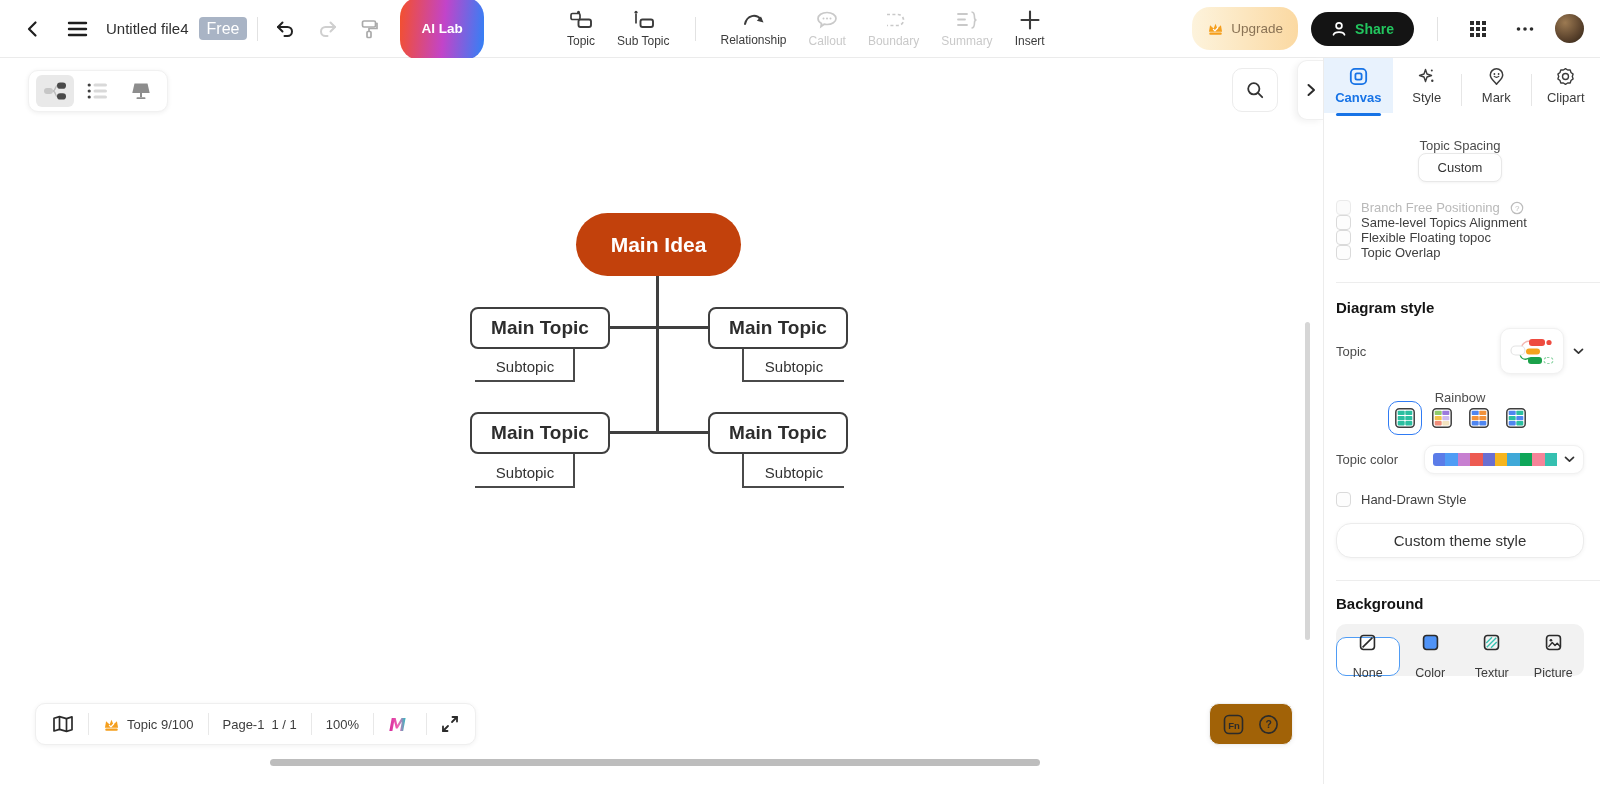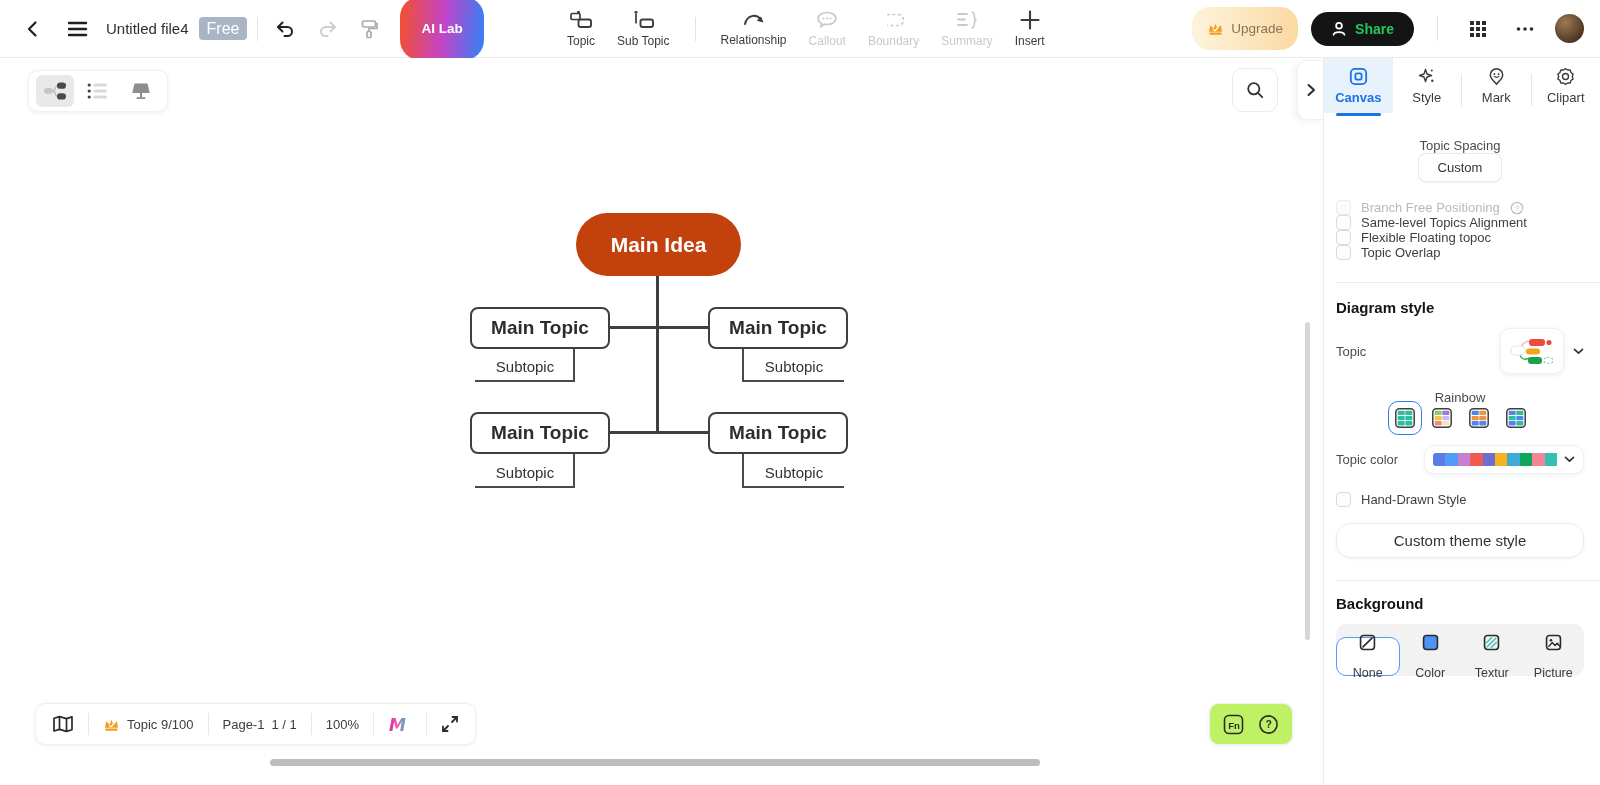--- a/index.html
+++ b/index.html
@@ -67,21 +67,21 @@
   .mm-subtopic { position:absolute; width:100px; text-align:center; font-size:15px; color:#333;
     cursor:pointer; }
 
   
   .statusbar { position:absolute; left:35px; top:645px; height:42px; background:#fff;
     border:1px solid #efefef; border-radius:10px; box-shadow:0 1px 5px rgba(0,0,0,.06);
     display:flex; align-items:center; padding:0 16px; gap:0; }
   .sb-item { display:flex; align-items:center; gap:7px; font-size:13px; color:#3d3d3d;
     cursor:pointer; white-space:nowrap; }
   .sb-div { width:1px; height:22px; background:#e8e8e8; margin:0 14px; }
-  .fn-pill { position:absolute; left:1209px; top:645px; width:84px; height:42px; background:#bef264;
+  .fn-pill { position:absolute; left:1209px; top:645px; width:84px; height:42px; background:#a16207;
     border:1px solid #f0f0f0; border-radius:10px; box-shadow:0 1px 5px rgba(0,0,0,.06);
     display:flex; align-items:center; justify-content:center; gap:14px;text-decoration:underline; }
   .hscroll { position:absolute; left:270px; top:701px; width:770px; height:7px; background:#bdbdbd;
     border-radius:4px; cursor:pointer; }
   .vscroll { position:absolute; left:1305px; top:264px; width:5px; height:318px; background:#d6d6d6;
     border-radius:3px; cursor:pointer; }
 
   
   .panel { position:absolute; right:0; top:0; width:277px; height:726px; background:#fff;
     border-left:1px solid #ececec; }

